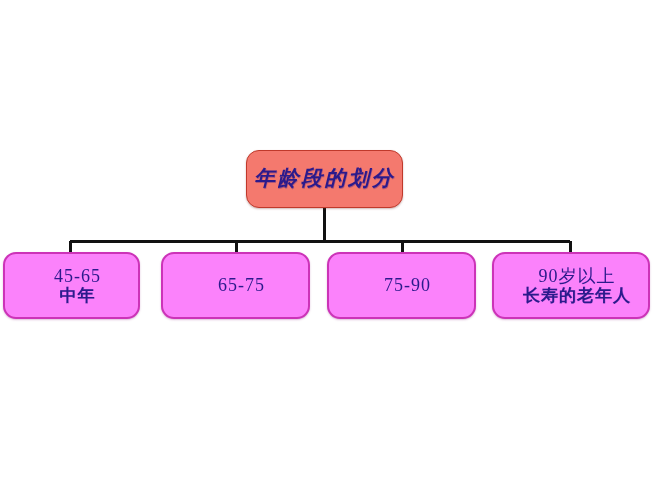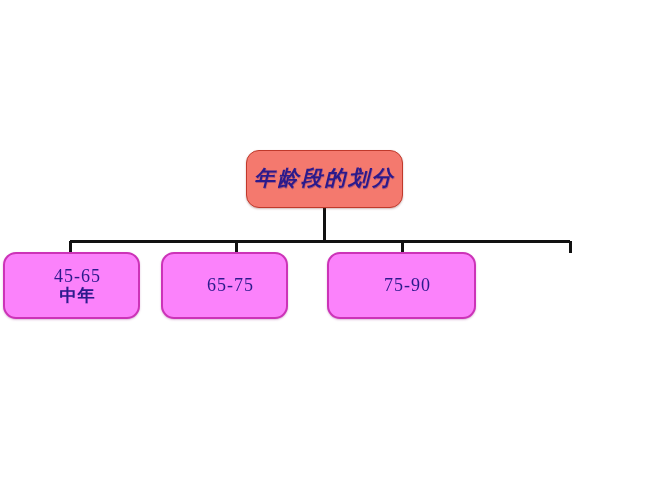--- a/index.html
+++ b/index.html
@@ -59,21 +59,21 @@
     top: 252px;
     height: 67px;
     background: #fb82fb;
     border: 2px solid #cc33b8;
     border-radius: 13px;
     box-shadow: 0 1px 2px rgba(140, 40, 130, 0.3);
     padding-left: 12px;
   }
 
   .child-0 { left: 3px;   width: 137px; }
-  .child-1 { left: 161px; width: 127px; }
+  .child-1 { left: 161px; width: 149px; }
   .child-2 { left: 327px; width: 149px; gap: 12px; }
   .child-3 { left: 492px; width: 158px; }
 
   
   .node-title {
     color: #2b1a8c;
     font-family: "Liberation Serif", "DejaVu Serif", serif;
     font-weight: 700;
     font-style: italic;
     font-size: 21px;
@@ -126,14 +126,18 @@
   </div>
 
   <div class="node node-child child-1">
     <div class="node-range">65-75</div>
   </div>
 
   <div class="node node-child child-2">
     <div class="node-range">75-90</div>
   </div>
 
+  <div class="node node-child child-3">
+    <div class="node-range">90岁以上</div>
+    <div class="node-label">长寿的老年人</div>
+  </div>
 
 </div>
 
 </body></html>

